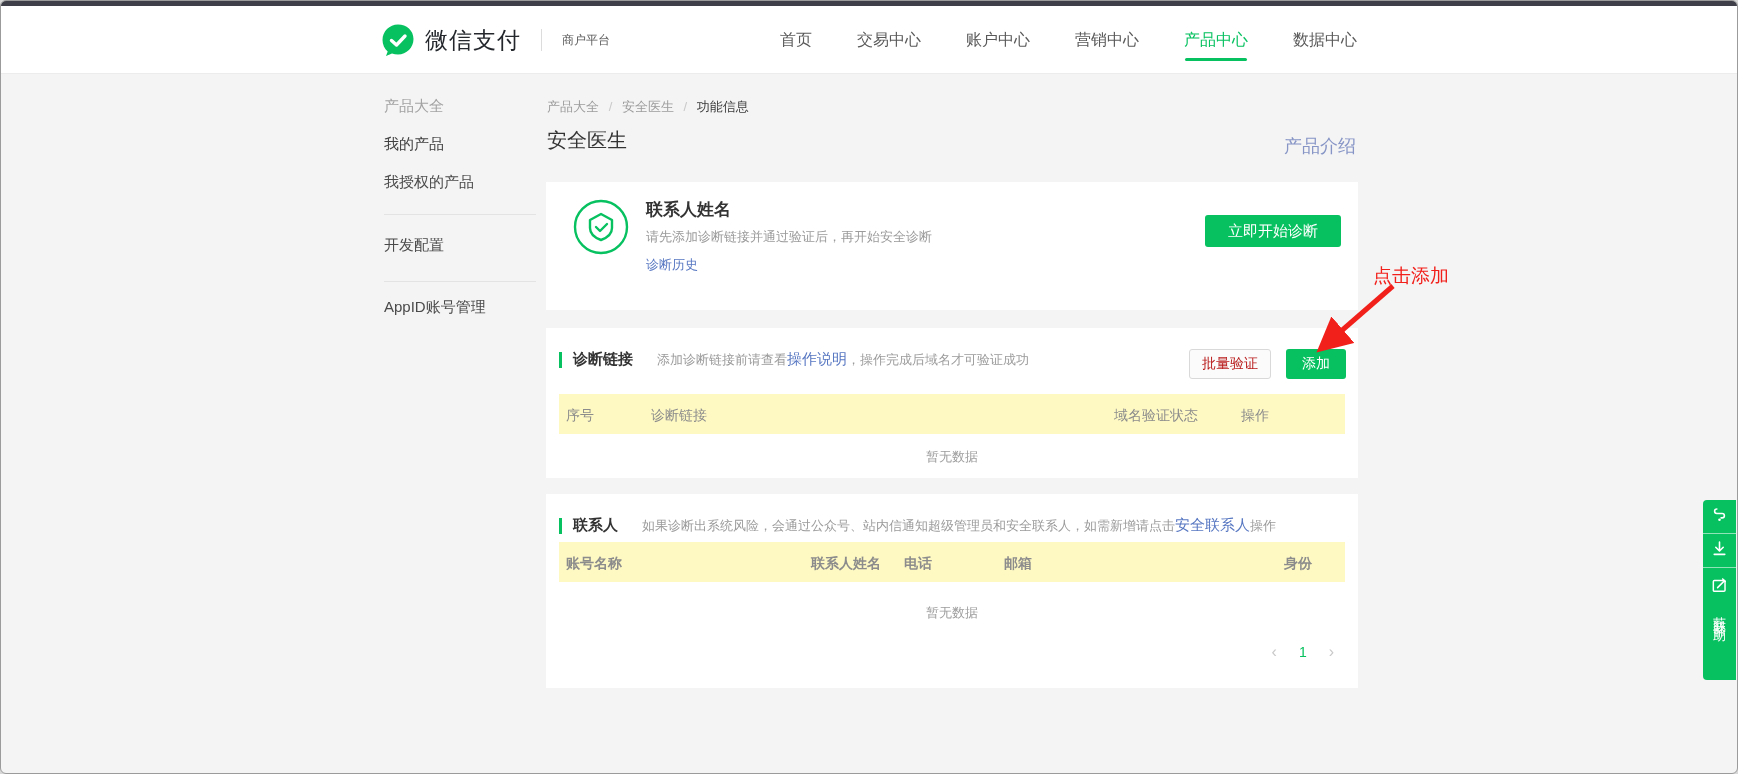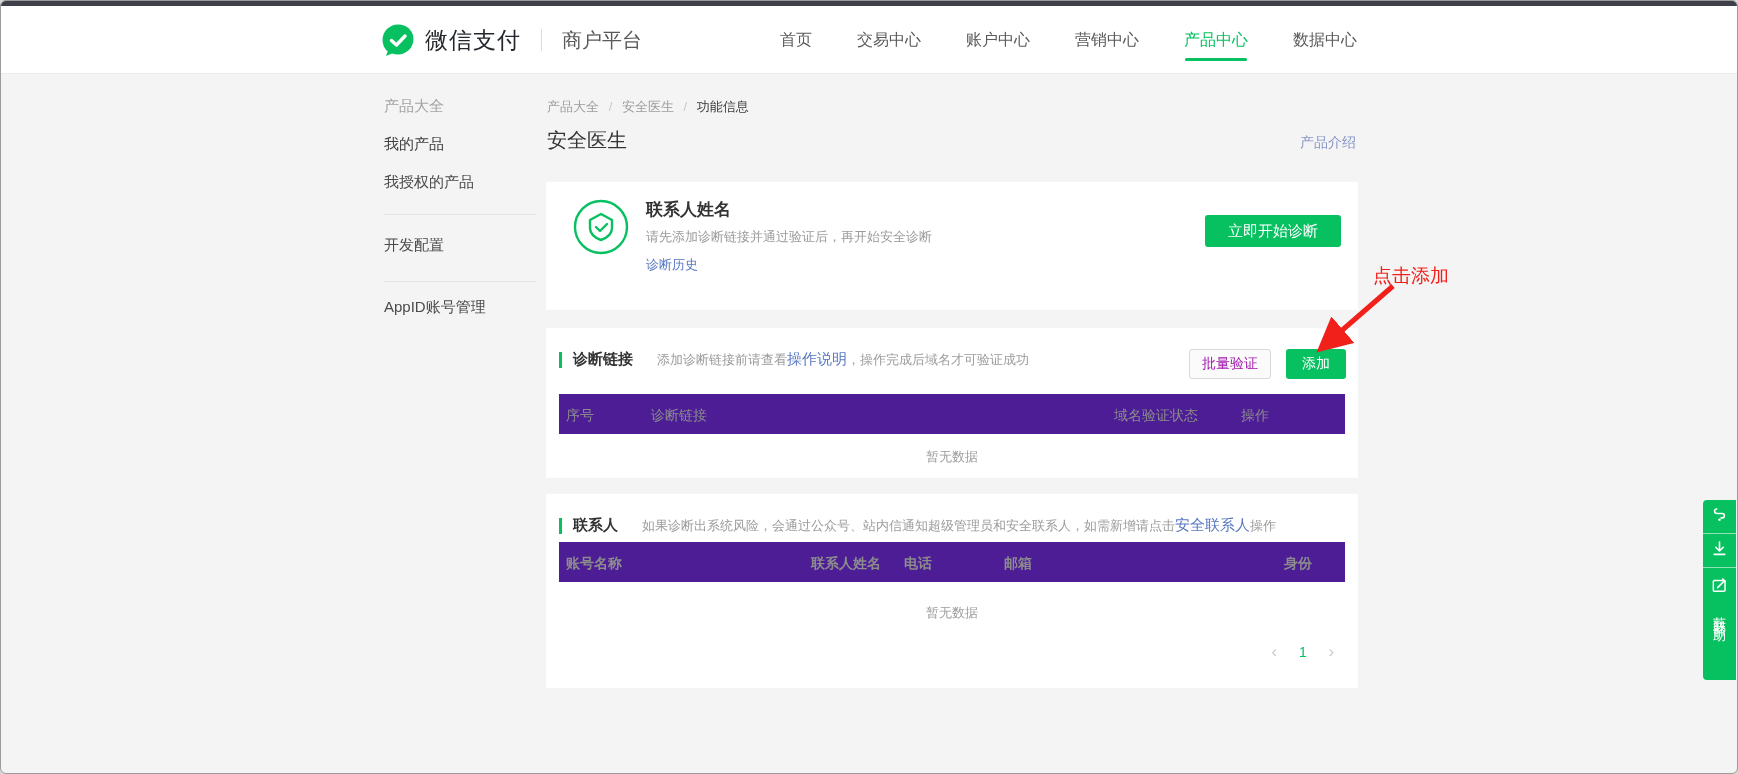--- a/index.html
+++ b/index.html
@@ -10,59 +10,59 @@
     background:#f4f4f4; border:1px solid #9b9b9b; border-radius:6px;
     overflow:hidden;
   }
   
   .topbar { position:absolute; left:0; top:0; width:100%; height:5px; background:#3e3f48; }
   .header { position:absolute; left:0; top:5px; width:100%; height:68px; background:#fff; border-bottom:1px solid #ececec;padding-left:42px; }
   .brand { position:absolute; left:380px; top:0; height:68px; display:flex; align-items:center; cursor:pointer; }
   .brand svg { display:block; }
   .brand-title { font-size:23px; color:#24282d; margin-left:10px; letter-spacing:1px; }
   .brand-sep { width:1px; height:22px; background:#dcdcdc; margin:0 20px; }
-  .portal { font-size:20px; color:#595959; }
+  .portal { font-size:12px; color:#595959; }
   .main-nav { position:absolute; right:380px; top:0; height:68px; display:flex; align-items:center; gap:45px; }
   .nav-item { font-size:16px; color:#595959; cursor:pointer; position:relative; white-space:nowrap; }
   .nav-item.active { color:#07c160; }
   .nav-item.active::after { content:""; position:absolute; left:1px; right:1px; bottom:-10px; height:3px; background:#07c160; border-radius:2px; }
   
   .side-item { position:absolute; left:383px; font-size:15px; color:#4a4a4a; cursor:pointer; white-space:nowrap; }
   .side-item.muted { color:#a3a3a3; }
   .side-item.active { color:#404040; }
   .side-divider { position:absolute; left:383px; width:152px; height:1px; background:#e3e3e3; }
   
   .breadcrumb { position:absolute; left:546px; top:97px; font-size:13px; color:#9c9c9c; }
   .breadcrumb .crumb { cursor:pointer; }
   .breadcrumb .crumb.current { color:#3c3c3c; cursor:default; }
   .breadcrumb .sep { margin:0 6px; color:#c9c9c9; }
   .page-title { position:absolute; left:546px; top:126px; font-size:20px; color:#333; }
-  .intro-link { position:absolute; right:381px; top:133px; font-size:14px; color:#8795c6; cursor:pointer; }
+  .intro-link { position:absolute; right:381px; top:133px; font-size:18px; color:#8795c6; cursor:pointer; }
   .card { position:absolute; left:545px; width:812px; background:#fff; }
   .card1 { top:181px; height:128px; }
   .card2 { top:327px; height:150px; }
   .card3 { top:493px; height:194px; }
   
   .diag-icon { position:absolute; left:26px; top:16px; width:58px; height:58px; }
   .diag-title { position:absolute; left:100px; top:16px; font-size:17px; font-weight:bold; color:#333; }
   .diag-sub { position:absolute; left:100px; top:46px; font-size:13px; color:#9b9b9b; }
   .diag-history { position:absolute; left:100px; top:74px; font-size:13px; color:#5878c2; cursor:pointer; }
   .btn-green { background:#07c160; color:#fff; border:none; border-radius:3px; cursor:pointer; font-family:inherit; }
   .start-btn { position:absolute; right:17px; top:33px; width:136px; height:32px; font-size:15px; }
   
   .sec-head { position:absolute; left:13px; top:22px; display:flex; align-items:center; }
   .sec-bar { width:3px; height:16px; background:#07c160; margin-right:11px; }
   .sec-title { font-size:15px; font-weight:bold; color:#333; margin-right:24px; white-space:nowrap; }
   .sec-desc { font-size:13px; color:#9b9b9b; white-space:nowrap; }
   .inline-link { font-size:15px; color:#5878c2; cursor:pointer; }
-  .batch-btn { position:absolute; right:87px; top:21px; width:82px; height:30px; background:#fbfbfb; border:1px solid #d9d9d9; border-radius:3px; font-size:14px; color:#a21caf; cursor:pointer; font-family:inherit; }
+  .batch-btn { position:absolute; right:87px; top:21px; width:82px; height:30px; background:#fbfbfb; border:1px solid #d9d9d9; border-radius:3px; font-size:14px; color:#b91c1c; cursor:pointer; font-family:inherit; }
   .add-btn { position:absolute; right:12px; top:21px; width:60px; height:30px; font-size:14px; }
   
   .table { position:absolute; left:13px; right:13px; }
-  .t-head { position:relative; height:40px; background:#4c1d95; }
+  .t-head { position:relative; height:40px; background:#fef9c3; }
   .t-head span { position:absolute; top:13px; font-size:14px; color:#8c8c8c; white-space:nowrap; }
   .t1 .t-head { position:absolute; top:66px; left:0; right:0; }
   .t1 .t-head span:nth-child(1){left:7px}
   .t1 .t-head span:nth-child(2){left:92px}
   .t1 .t-head span:nth-child(3){left:555px}
   .t1 .t-head span:nth-child(4){left:682px}
   .t2 .t-head { position:absolute; top:48px; left:0; right:0;font-weight:bold; }
   .t2 .t-head span:nth-child(1){left:7px}
   .t2 .t-head span:nth-child(2){left:252px}
   .t2 .t-head span:nth-child(3){left:345px}

